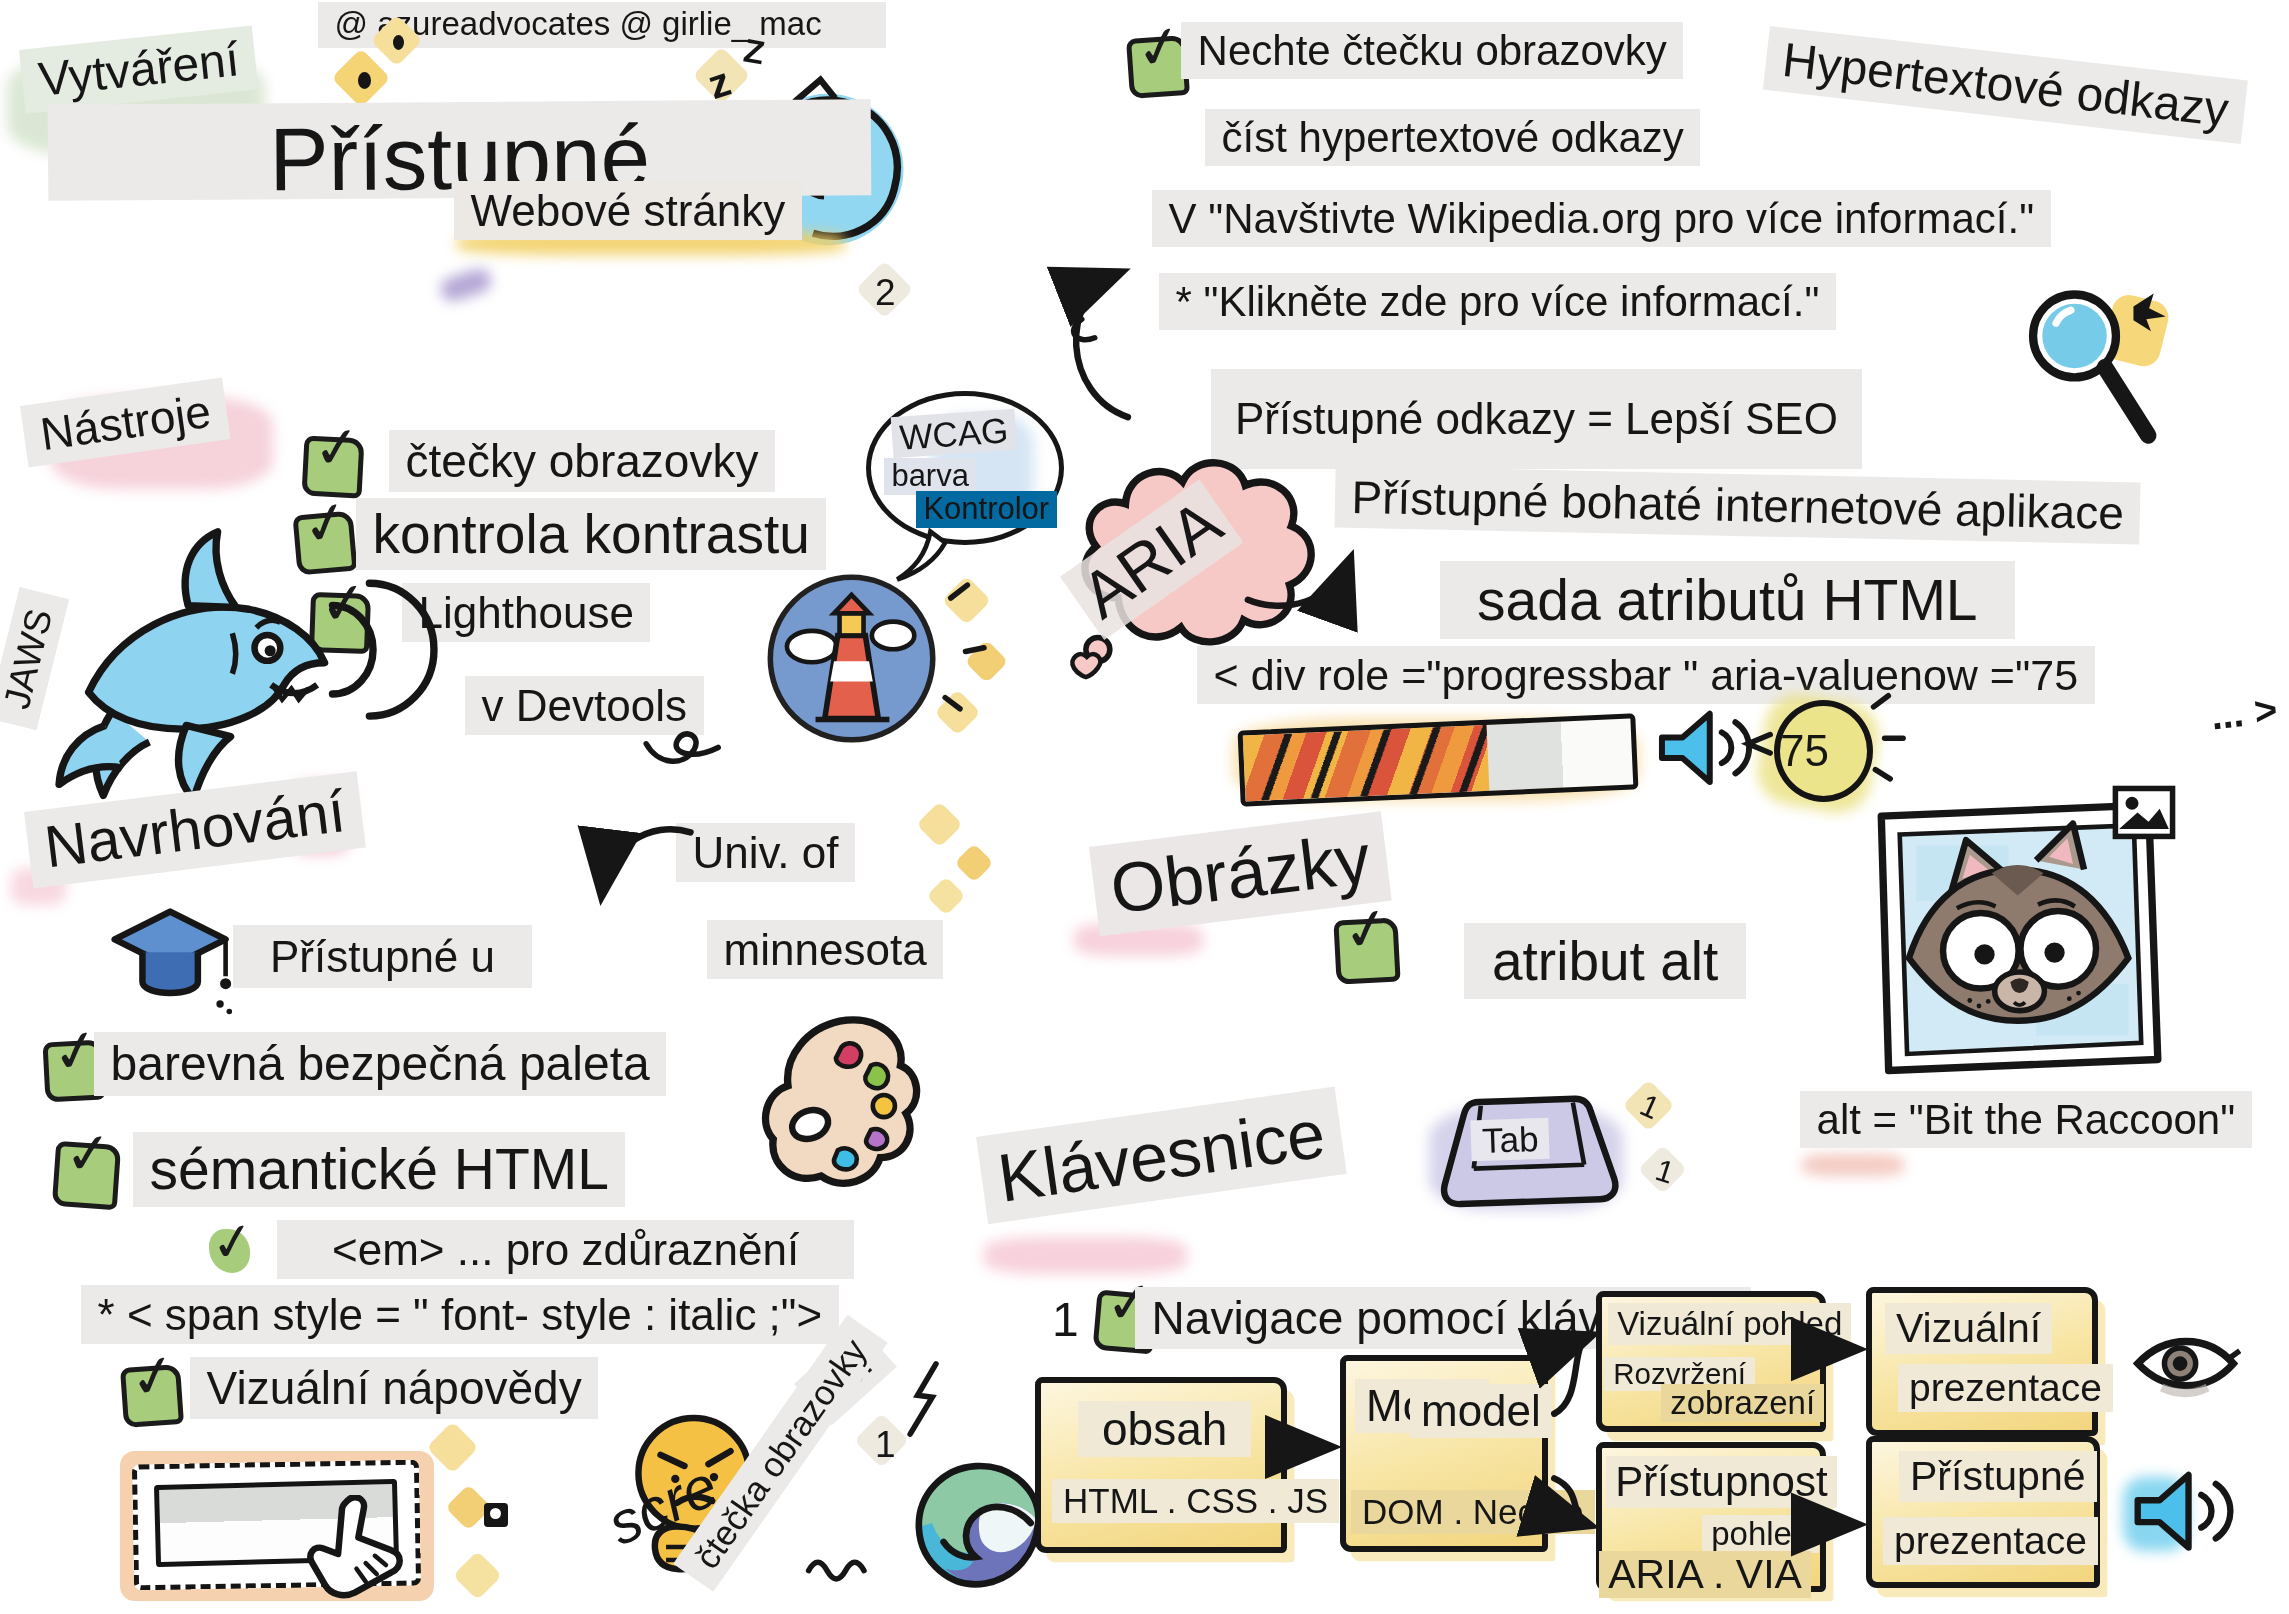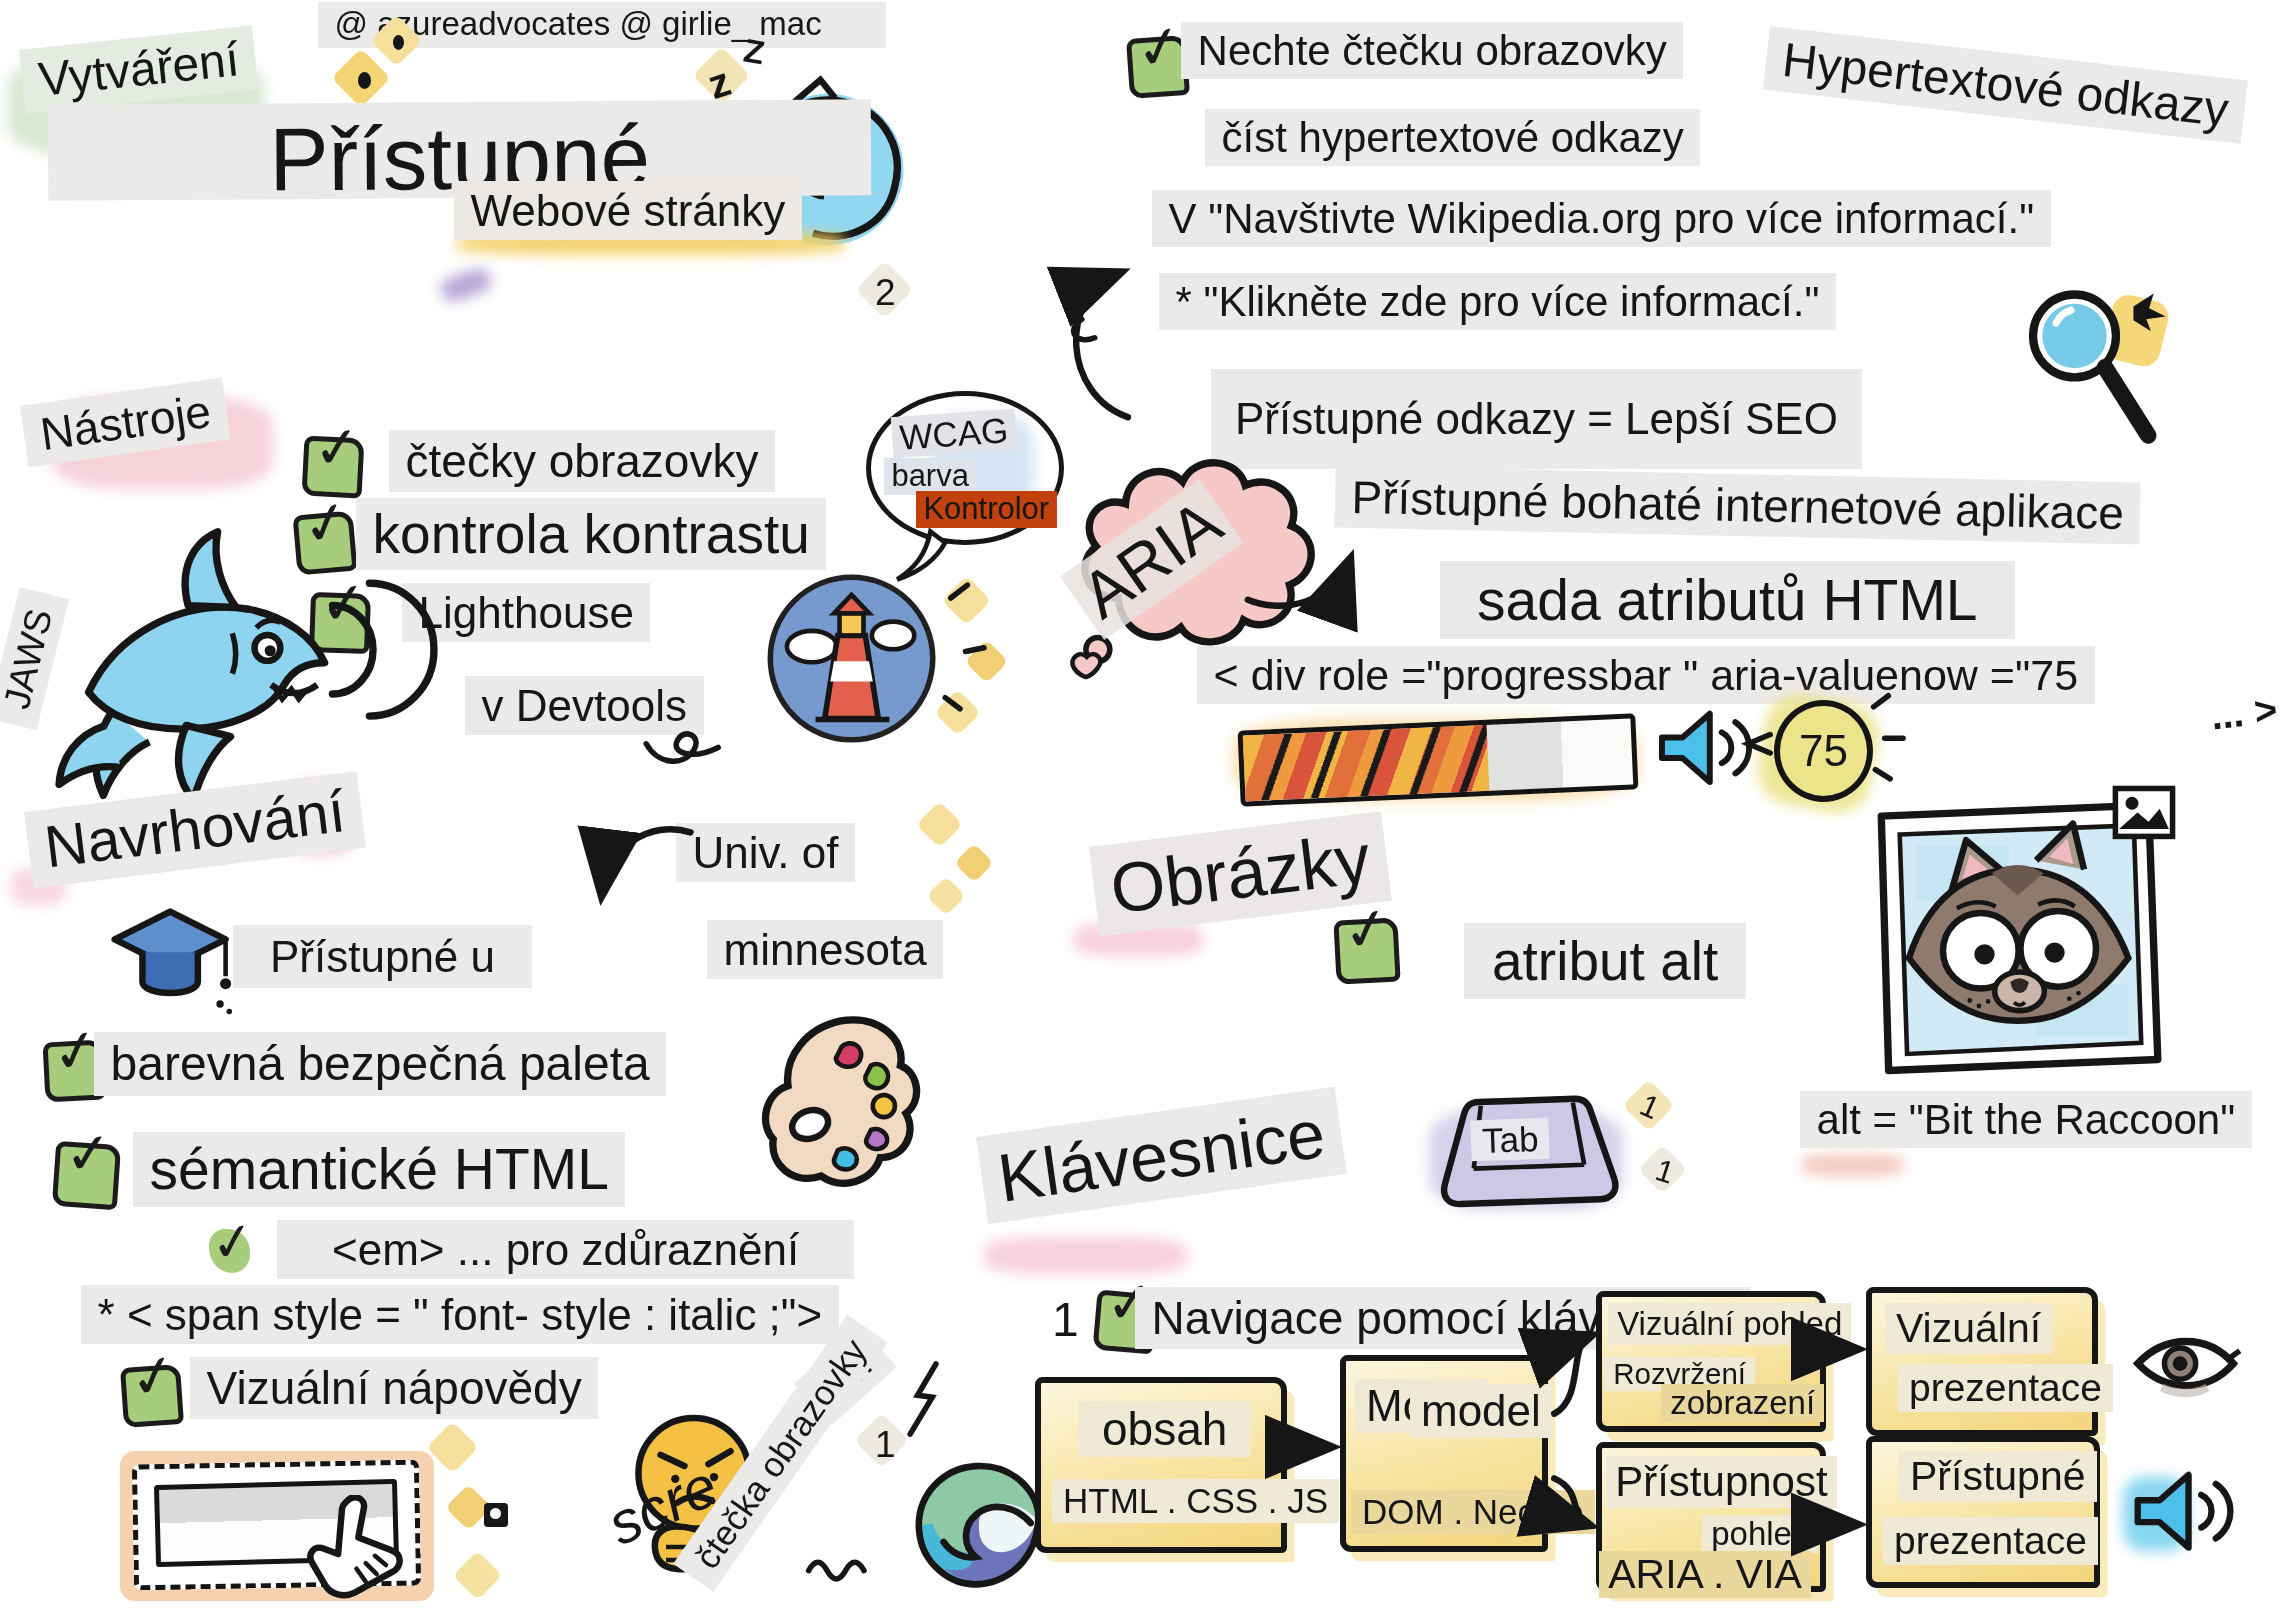--- a/index.html
+++ b/index.html
@@ -146,21 +146,21 @@
     <path d="M226 120 q 12 -12 26 -6" fill="none" stroke="#161616" stroke-width="6"></path>
     <path d="M242 182 C 258 194 276 194 292 182" fill="none" stroke="#161616" stroke-width="7"></path>
     <path d="M246 186 l 8 12 l 10 -12 l 8 12 l 10 -12" fill="none" stroke="#161616" stroke-width="5"></path>
     <path d="M200 126 c 5 16 5 30 0 44" fill="none" stroke="#161616" stroke-width="6"></path>
   </svg>
 
   <div class="abs" style="left:866px;top:391px;width:188px;height:144px;border:5.5px solid #161616;border-radius:50%;background:#fff;z-index:2;"></div>
   <div class="wash" style="left:932px;top:415px;width:102px;height:102px;background:#C8DDF0;z-index:2;"></div>
   <div class="lbl" style="left:892px;top:413px;font-size:35px;background:#E2E3E9;padding:0 7.4px;transform:rotate(-4deg);z-index:4;">WCAG</div>
   <div class="lbl" style="left:884px;top:458px;font-size:31px;background:#DFE3EC;padding:0 7.4px;z-index:4;">barva</div>
-  <div class="lbl" style="left:916px;top:491px;font-size:31px;background:#c2410c;padding:0 7.4px;z-index:4;">Kontrolor</div>
+  <div class="lbl" style="left:916px;top:491px;font-size:31px;background:#0369a1;padding:0 7.4px;z-index:4;">Kontrolor</div>
 
   <svg class="abs" style="left:762px;top:569px;" width="180" height="180" viewBox="0 0 195 195">
     <circle cx="97" cy="97" r="88" fill="#6F94CC" stroke="#161616" stroke-width="6" opacity=".95"></circle>
     <ellipse cx="54" cy="84" rx="27" ry="17" fill="#fff" stroke="#161616" stroke-width="5"></ellipse>
     <ellipse cx="142" cy="72" rx="23" ry="15" fill="#fff" stroke="#161616" stroke-width="5"></ellipse>
     <path d="M82 72 L 112 72 L 126 162 L 68 162 Z" fill="#E2604C" stroke="#161616" stroke-width="6"></path>
     <path d="M78 100 L 116 100 L 120 122 L 74 122 Z" fill="#fff"></path>
     <rect x="84" y="48" width="26" height="24" fill="#F6C957" stroke="#161616" stroke-width="5"></rect>
     <path d="M78 48 L 97 28 L 116 48 Z" fill="#E2604C" stroke="#161616" stroke-width="5"></path>
     <path d="M58 163 h 80" stroke="#161616" stroke-width="6"></path>
@@ -184,21 +184,21 @@
   <div class="wash" style="left:1233px;top:718px;width:406px;height:83px;background:#F3C86E;opacity:.55;"></div>
   <div class="abs" style="left:1239px;top:722px;width:388px;height:66px;border:5.5px solid #141414;border-radius:5.5px;transform:rotate(-2.5deg);overflow:hidden;background:linear-gradient(90deg,#DFE2DF 0 82%,#FAFAF9 82%);">
     <div style="position:absolute;left:0;top:0;width:63%;height:100%;
                 background-image:repeating-linear-gradient(112deg,rgba(20,20,20,0) 0 39px,#1A1A1A 39px 46px),repeating-linear-gradient(112deg,#F0B544 0 20px,#E2703A 20px 41px,#EF9A3F 41px 59px,#D9543A 59px 78px);"></div>
   </div>
   <svg class="abs" style="left:1650px;top:705px;" width="111" height="89" viewBox="0 0 130 100">
     <path d="M14 36 H 38 L 70 8 V 88 L 38 60 H 14 Z" fill="#4CC0EA" stroke="#161616" stroke-width="7" stroke-linejoin="round"></path>
     <path d="M84 30 a 20 20 0 0 1 0 36 M 100 18 a 36 36 0 0 1 0 60" stroke="#161616" stroke-width="7" fill="none" stroke-linecap="round"></path>
   </svg>
   <div class="wash" style="left:1761px;top:698px;width:114px;height:111px;background:#E9E07F;opacity:.8;transform:rotate(10deg);"></div>
-  <div class="abs" style="left:1774px;top:700px;width:87px;height:90px;border:6.5px solid #141414;border-radius:50%;background:rgba(235,226,130,.55);display:flex;align-items:center;justify-content:center;">
+  <div class="abs" style="left:1774px;top:700px;width:87px;height:90px;border:6.5px solid #141414;border-radius:50%;background:rgba(235,226,130,.55);display:flex;align-items:center;justify-content:flex-start;">
     <span style="font-size:44px;">75</span>
   </div>
 
   <div class="wash" style="left:288px;top:781px;width:65px;height:74px;background:#F3B9CA;"></div>
   <div class="wash" style="left:11px;top:868px;width:55px;height:37px;background:#F6CAD6;"></div>
   <div class="lbl" style="left:24px;top:812px;font-size:59px;transform:rotate(-7deg);transform-origin:left top;">Navrhování</div>
 
   <svg class="abs" style="left:111px;top:906px;" width="122" height="111" viewBox="0 0 132 120">
     <polygon points="64,6 124,36 64,66 4,36" fill="#5E8FCE" stroke="#161616" stroke-width="7" stroke-linejoin="round"></polygon>
     <path d="M34 50 V 82 C 34 98 94 98 94 82 V 50" fill="#3F6DB4" stroke="#161616" stroke-width="7"></path>

